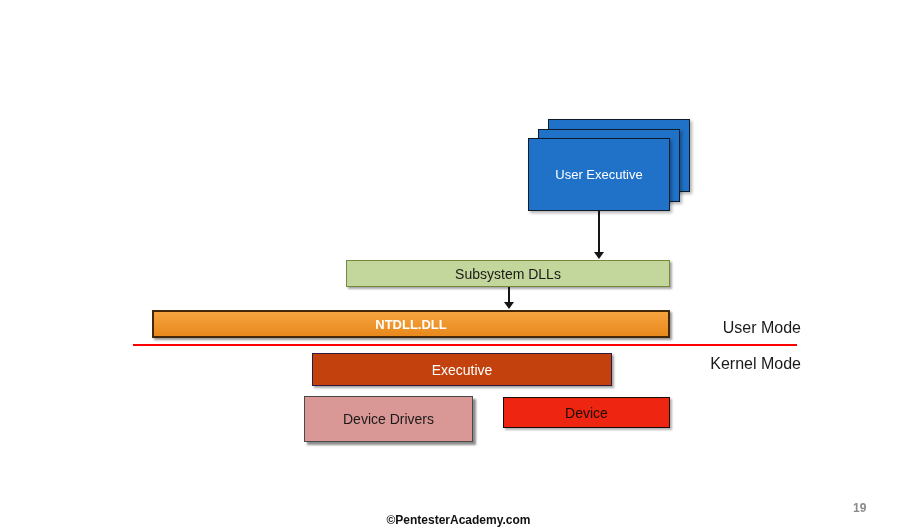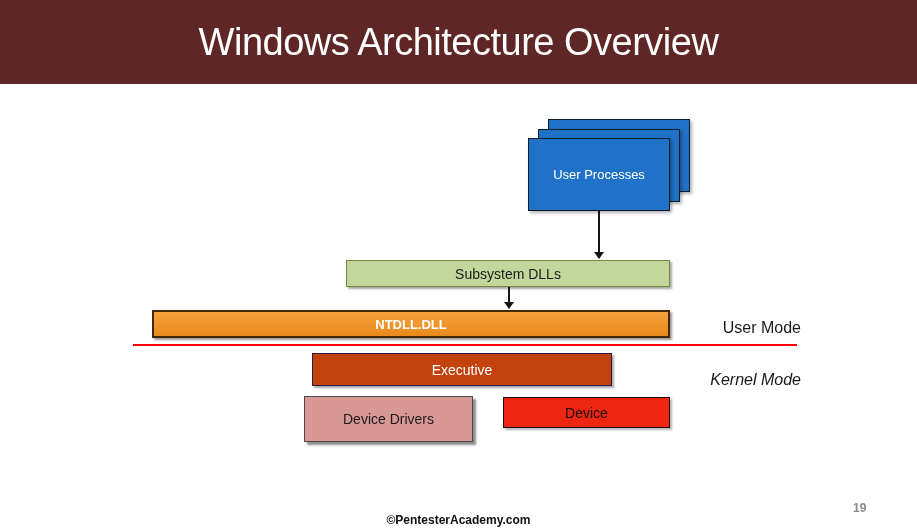--- a/index.html
+++ b/index.html
@@ -91,44 +91,41 @@
   
   .divider{
     position:absolute;left:133px;top:344px;width:664px;height:2px;
     background:#FE0000;
   }
   .mode-label{
     position:absolute;left:620px;width:181px;text-align:right;
     color:#1a1a1a;font-size:16px;
   }
   .user-mode{top:319px;}
-  .kernel-mode{top:371px;font-style:italic;}
+  .kernel-mode{top:355px;}
   
   .footer{
     position:absolute;left:0;right:0;top:513px;text-align:center;
     color:#111111;font-size:12px;font-weight:bold;
   }
   .page-num{
     position:absolute;left:853px;top:501px;
     color:#8a8a8a;font-size:12px;font-weight:bold;
   }
 </style>
 </head>
 <body>
 
 <div class="slide">
 
-  <div class="header">
-    <div class="title">Windows Architecture Overview</div>
-  </div>
 
   <div class="dbox proc proc-back"></div>
   <div class="dbox proc proc-mid"></div>
   <div class="dbox proc proc-front">
-    <span>User Processes</span>
+    <span>User Executive</span>
   </div>
 
   <div class="arrow arrow1">
     <div class="shaft"></div>
     <div class="head"></div>
   </div>
 
   <div class="dbox subsystem">
     <span>Subsystem DLLs</span>
   </div>

